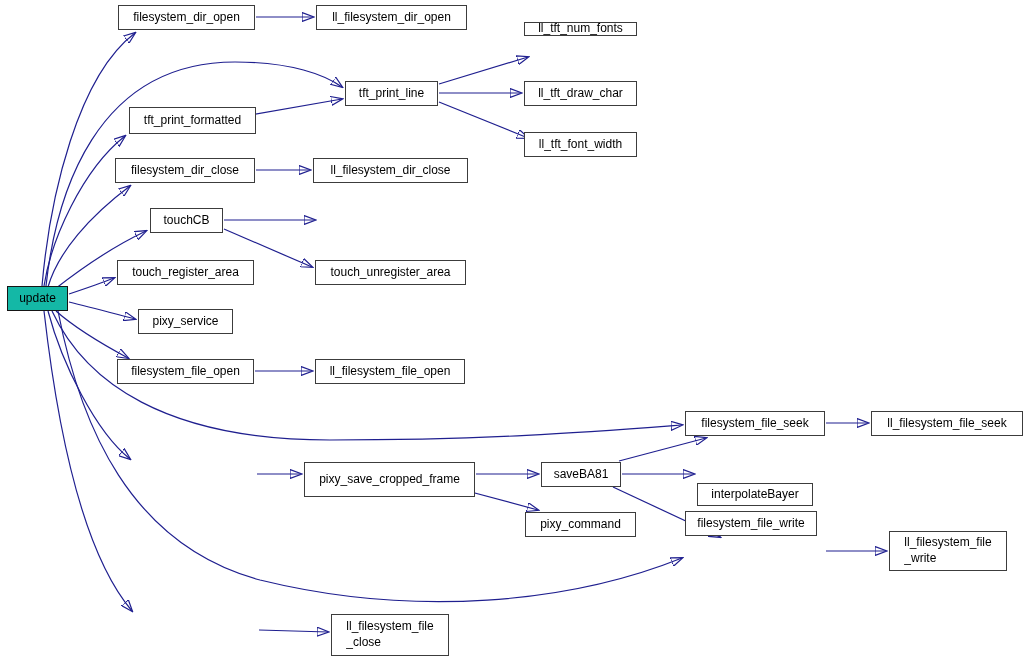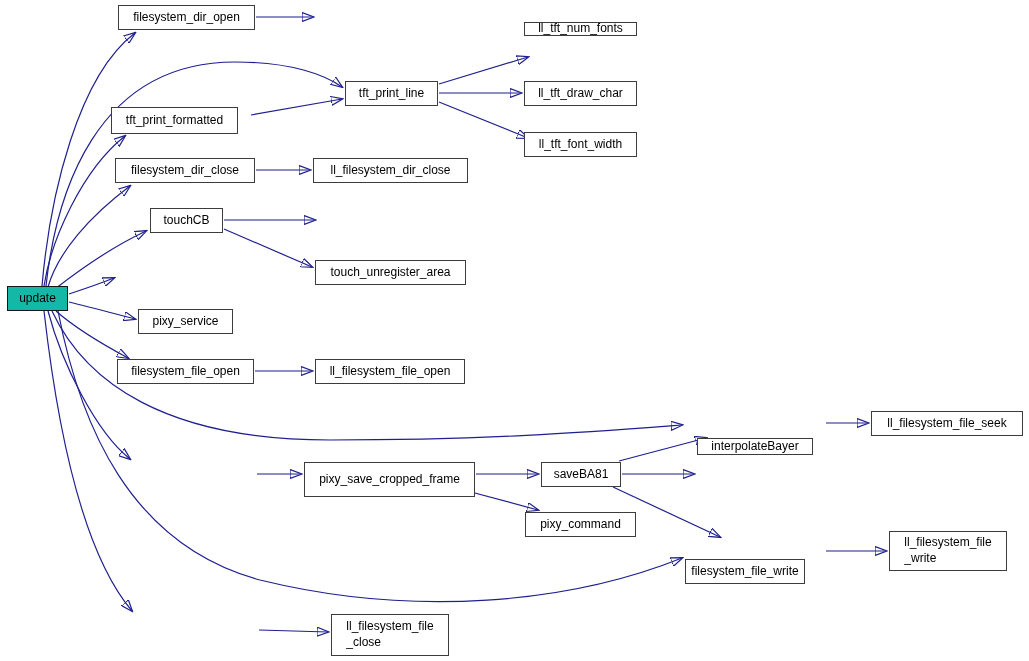--- a/index.html
+++ b/index.html
@@ -56,36 +56,39 @@
     <path d="M456,488 L538,510" marker-end="url(#arw)"></path>
     <path d="M619,461 L706,438" marker-end="url(#arw)"></path>
     <path d="M622,474 L694,474" marker-end="url(#arw)"></path>
     <path d="M613,487 L720,537" marker-end="url(#arw)"></path>
     <path d="M826,551 L886,551" marker-end="url(#arw)"></path>
     <path d="M259,630 L328,632" marker-end="url(#arw)"></path>
   </svg>
 
   <div class="node root" style="left:7px;top:286px;width:61px;height:25px">update</div>
   <div class="node" style="left:118px;top:5px;width:137px;height:25px">filesystem_dir_open</div>
+  <div class="node" style="left:316px;top:5px;width:151px;height:25px">ll_filesystem_dir_open</div>
   <div class="node" style="left:524px;top:22px;width:113px;height:14px">ll_tft_num_fonts</div>
   <div class="node" style="left:345px;top:81px;width:93px;height:25px">tft_print_line</div>
   <div class="node" style="left:524px;top:81px;width:113px;height:25px">ll_tft_draw_char</div>
-  <div class="node" style="left:111px;top:107px;width:127px;height:27px">tft_print_formatted</div>
+  <div class="node" style="left:129px;top:107px;width:127px;height:27px">tft_print_formatted</div>
   <div class="node" style="left:524px;top:132px;width:113px;height:25px">ll_tft_font_width</div>
   <div class="node" style="left:313px;top:158px;width:155px;height:25px">ll_filesystem_dir_close</div>
   <div class="node" style="left:115px;top:158px;width:140px;height:25px">filesystem_dir_close</div>
   <div class="node" style="left:150px;top:208px;width:73px;height:25px">touchCB</div>
+  <div class="node" style="left:117px;top:260px;width:137px;height:25px">touch_register_area</div>
   <div class="node" style="left:315px;top:260px;width:151px;height:25px">touch_unregister_area</div>
   <div class="node" style="left:138px;top:309px;width:95px;height:25px">pixy_service</div>
   <div class="node" style="left:117px;top:359px;width:137px;height:25px">filesystem_file_open</div>
   <div class="node" style="left:315px;top:359px;width:150px;height:25px">ll_filesystem_file_open</div>
+  <div class="node" style="left:685px;top:411px;width:140px;height:25px">filesystem_file_seek</div>
   <div class="node" style="left:871px;top:411px;width:152px;height:25px">ll_filesystem_file_seek</div>
   <div class="node" style="left:304px;top:462px;width:171px;height:35px">pixy_save_cropped_frame</div>
   <div class="node" style="left:541px;top:462px;width:80px;height:25px">saveBA81</div>
-  <div class="node" style="left:697px;top:438px;width:116px;height:17px">interpolateBayer</div>
+  <div class="node" style="left:697px;top:483px;width:116px;height:23px">interpolateBayer</div>
   <div class="node" style="left:525px;top:512px;width:111px;height:25px">pixy_command</div>
-  <div class="node" style="left:685px;top:559px;width:120px;height:25px">filesystem_file_write</div>
+  <div class="node" style="left:685px;top:511px;width:132px;height:25px">filesystem_file_write</div>
   <div class="node" style="left:889px;top:531px;width:118px;height:40px">ll_filesystem_file
 _write</div>
   <div class="node" style="left:331px;top:614px;width:118px;height:42px">ll_filesystem_file
 _close</div>
 
 </div>
 
 </body></html>

